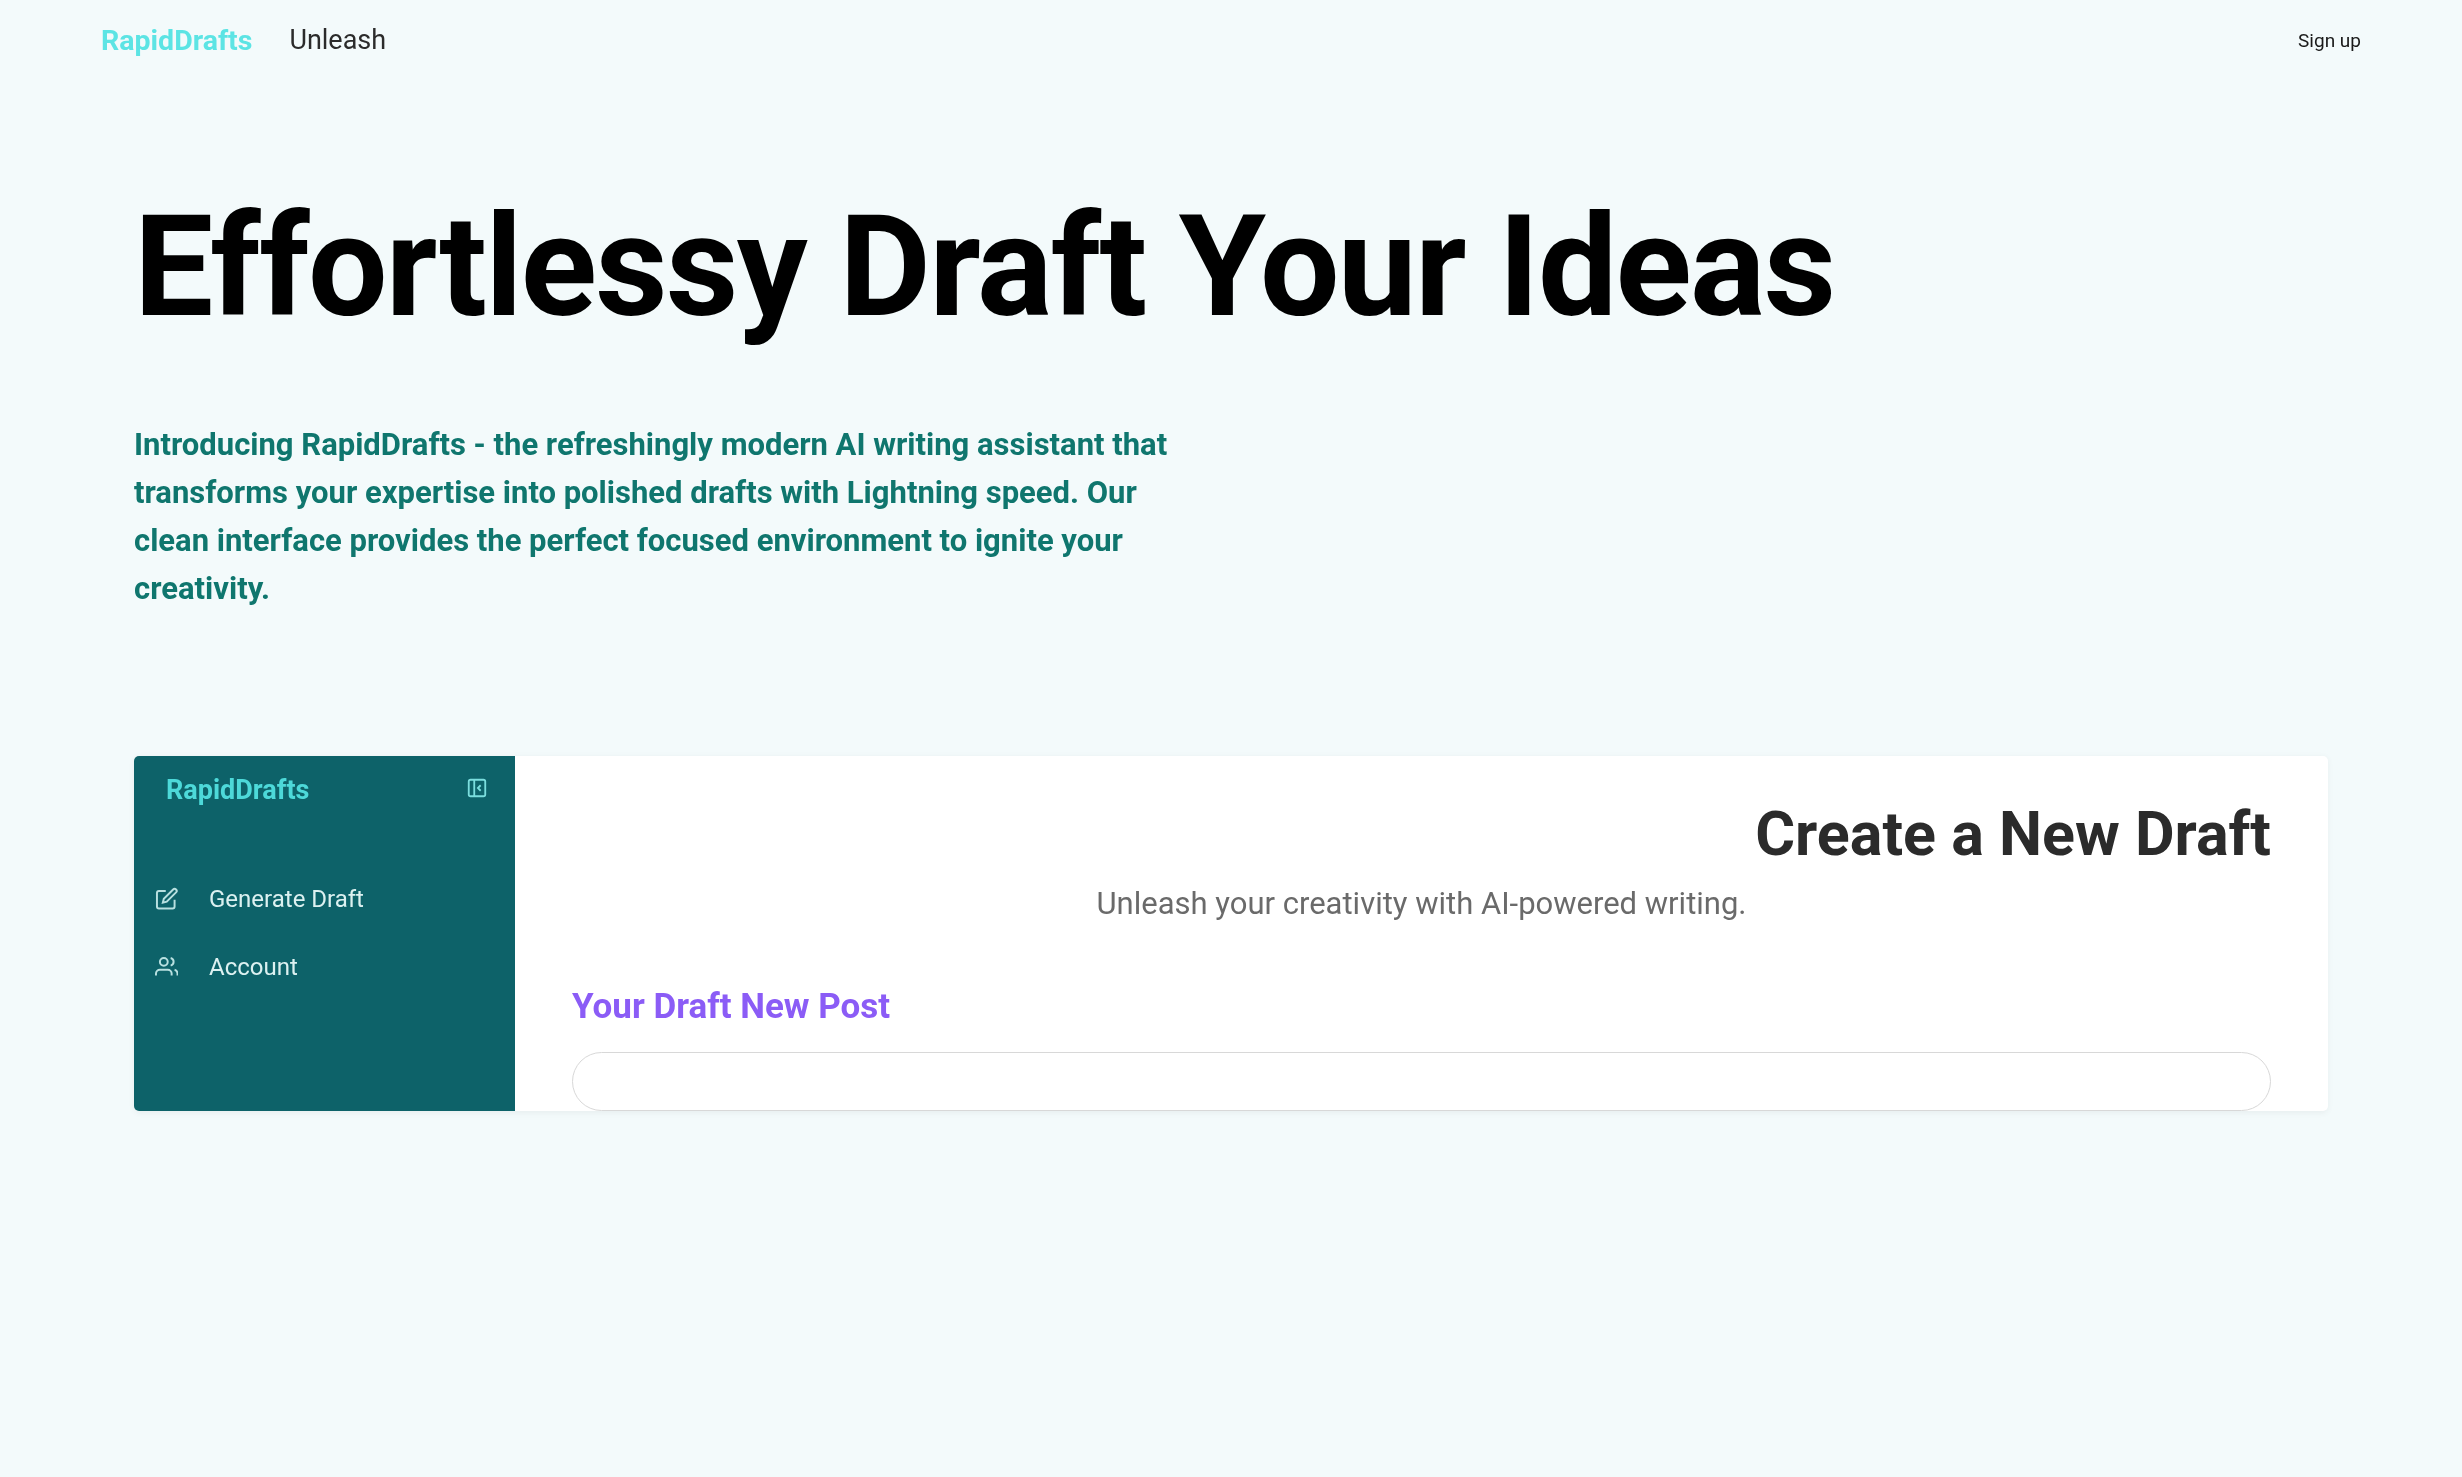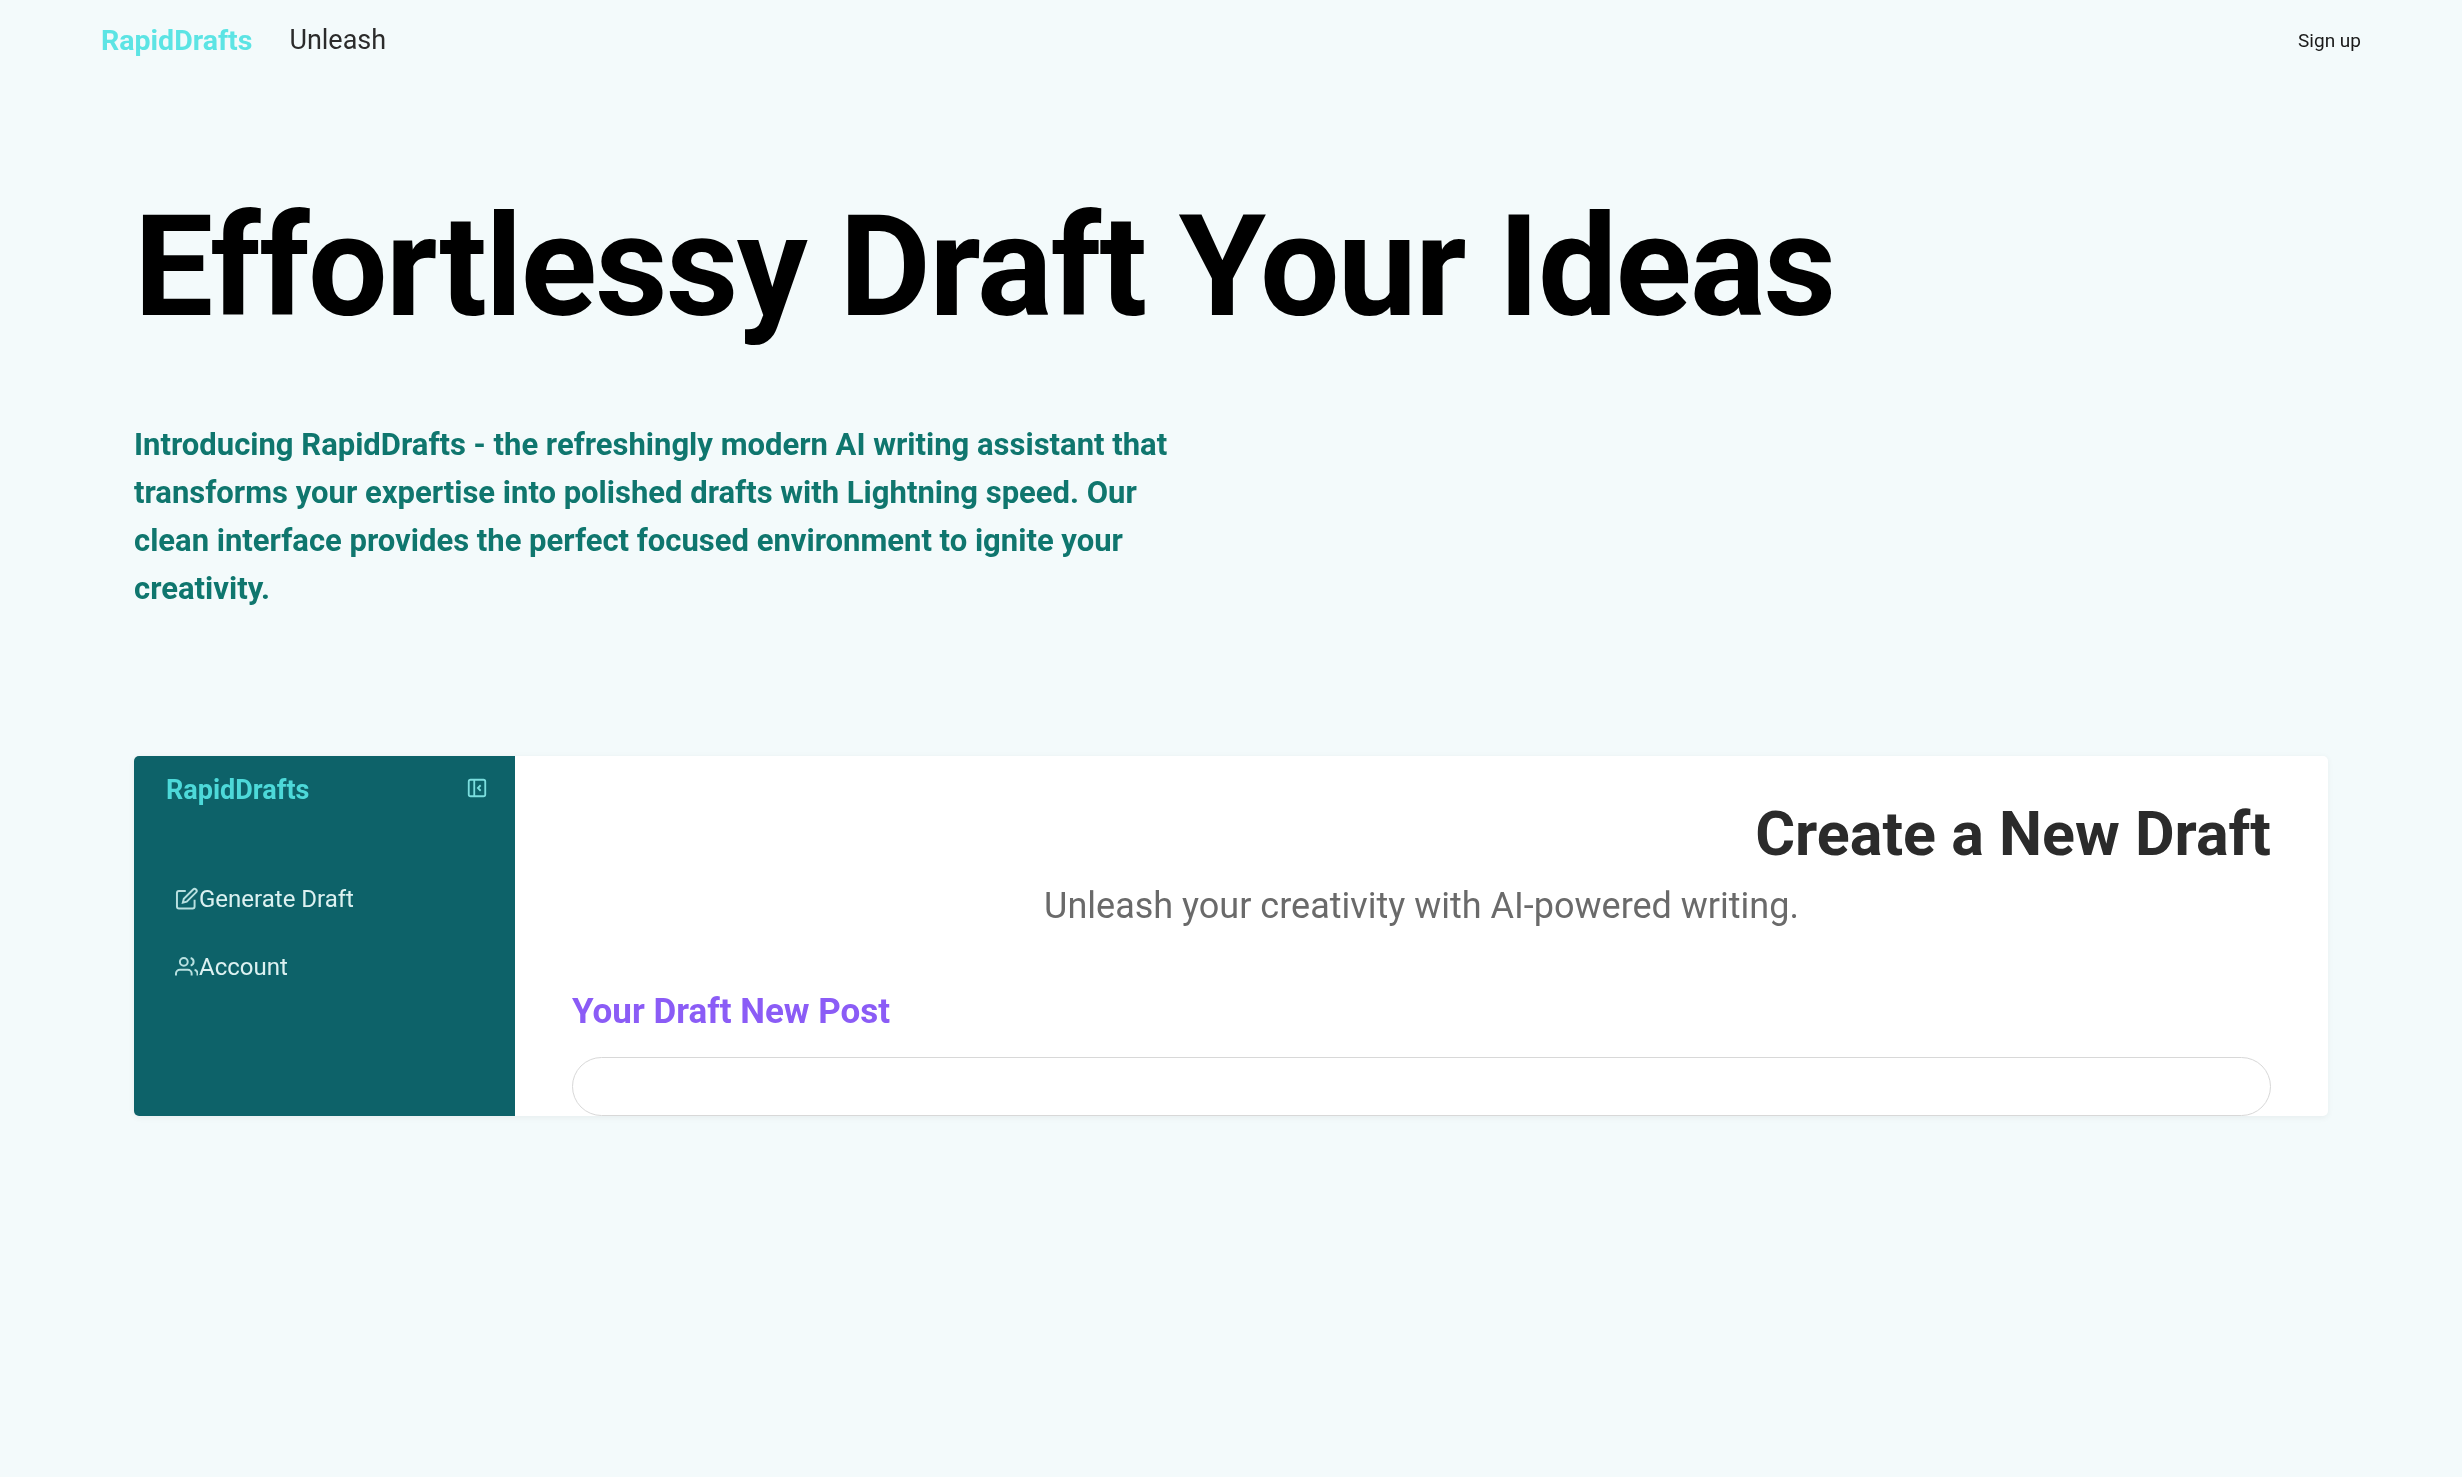--- a/index.html
+++ b/index.html
@@ -108,21 +108,22 @@
       height: 22px;
     }
     
     .sidebar-nav {
       padding: 52px 0 0 0;
     }
     
     .sidebar-item {
       display: flex;
       align-items: center;
-      padding: 20px 40px;
+      gap: 30px;
+      padding: 20px 20px;
       color: #dcf1f1;
       cursor: pointer;
       font-size: 24px;
     }
     
     .sidebar-item .icon {
       width: 25px;
       height: 25px;
       display: flex;
       align-items: center;
@@ -144,21 +145,21 @@
     .demo-title {
       text-align: right;
       font-size: 61px;
       font-weight: 700;
       color: #2b2b2b;
       margin-bottom: 15px;
     }
     
     .demo-subtitle {
       text-align: center;
-      font-size: 36px;
+      font-size: 31px;
       color: #6a6a6a;
       margin-bottom: 64px;
     }
     
     .demo-section-title {
       font-size: 35px;
       font-weight: 700;
       color: #8b5cf6;
       margin-bottom: 25px;
     }

